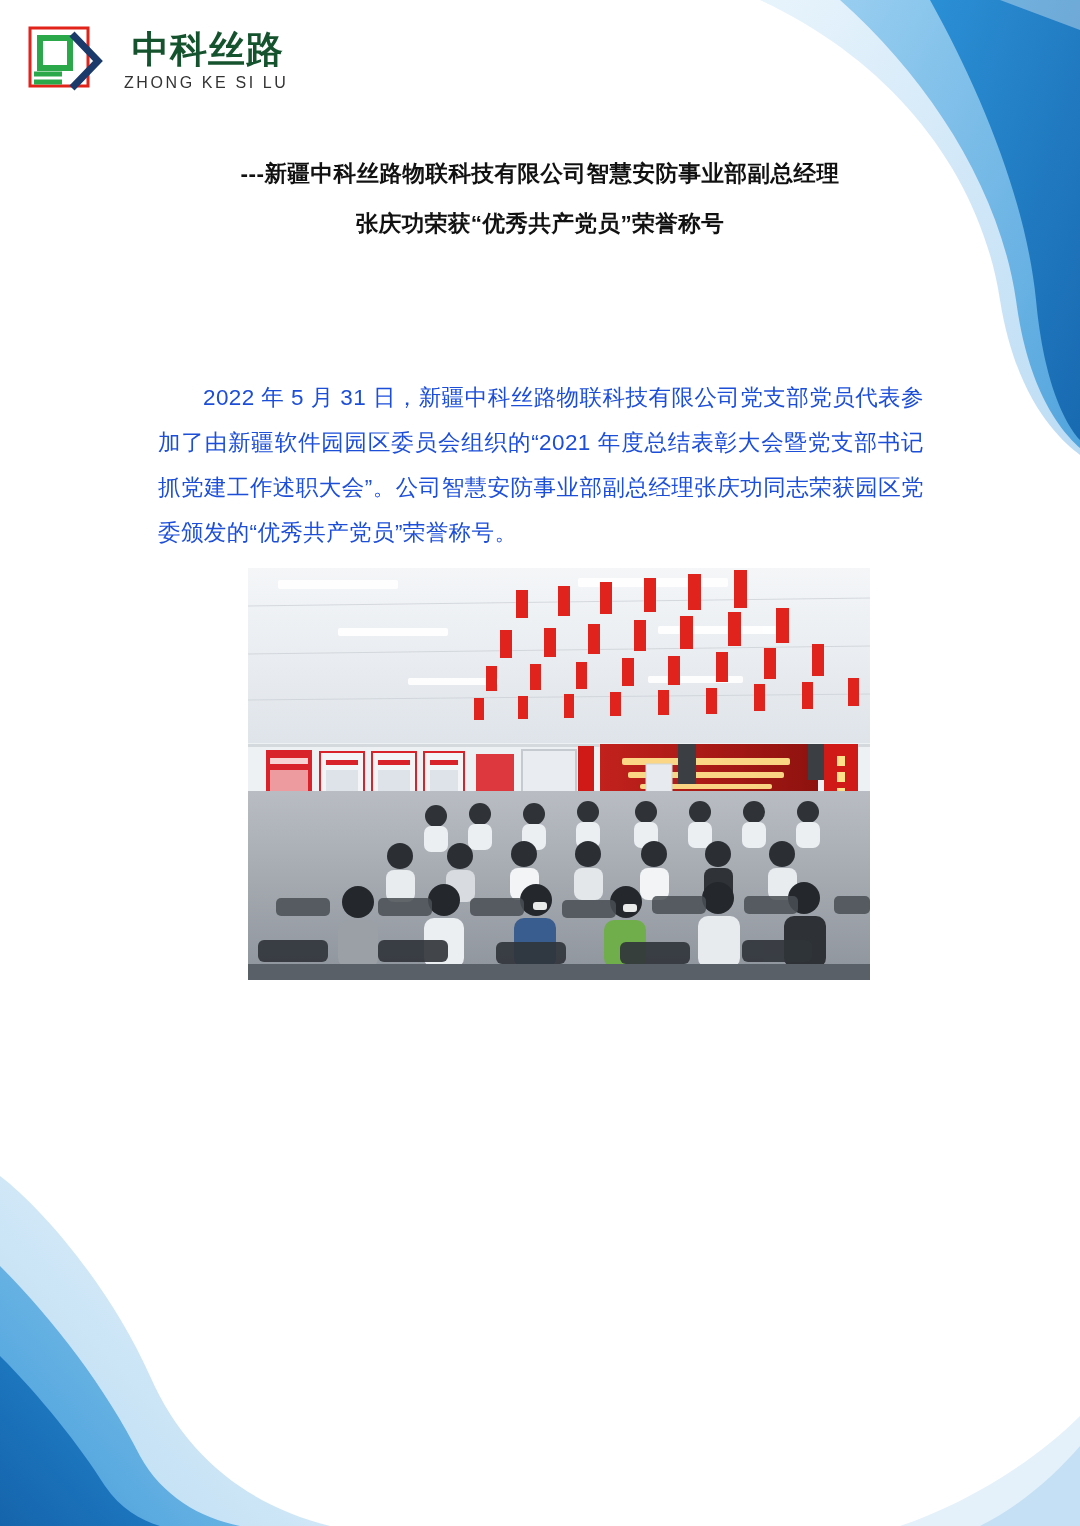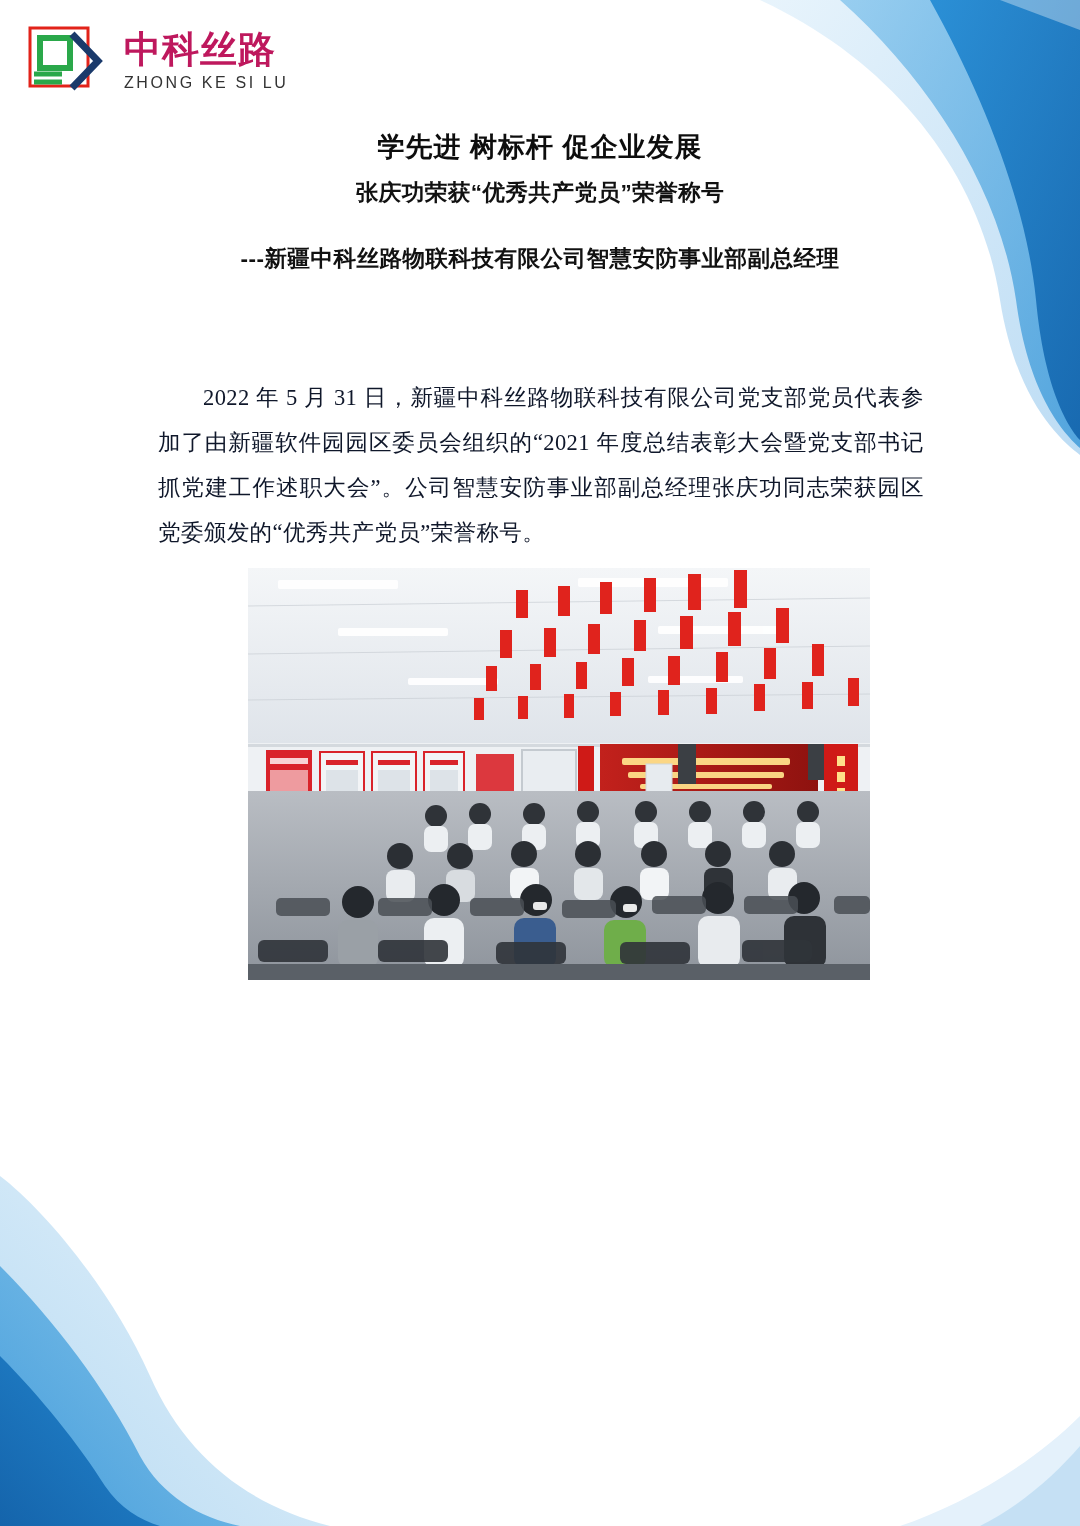--- a/index.html
+++ b/index.html
@@ -61,22 +61,23 @@
   .logo-text {
     display: flex;
     flex-direction: column;
     justify-content: center;
     line-height: 1;
   }
   .logo-cn {
     font-family: "Liberation Sans", sans-serif;
     font-size: 37px;
     font-weight: bold;
-    color: #be185d;
+    color: #14532d;
     letter-spacing: 1px;
+    margin-left: 8px;
   }
   .logo-en {
     font-family: "Liberation Sans", sans-serif;
     font-size: 16px;
     color: #333333;
     letter-spacing: 2.6px;
     margin-top: 7px;
     text-align: center;
   }
 
@@ -104,23 +105,23 @@
     color: #111111;
     line-height: 1.95;
     letter-spacing: 0.5px;
   }
 
   
   .body-text {
     position: absolute;
     left: 158px;
     width: 766px;
-    font-family: Liberation Serif, serif;
+    font-family: Liberation Sans, sans-serif;
     font-size: 22.5px;
-    color: #0f172a;
+    color: #1d4ed8;
     line-height: 2.0;
     text-align: justify;
     text-justify: inter-ideograph;
     letter-spacing: 0.4px;
   }
   .para-1 { top: 352px; }
   .para-2 { top: 992px; }
   .indent { text-indent: 2em; }
 
   
@@ -202,23 +203,22 @@
         <path d="M6,56 L34,56" stroke="#2aa84a" stroke-width="5"></path>
       </svg>
     </div>
     <div class="logo-text">
       <div class="logo-cn">中科丝路</div>
       <div class="logo-en">ZHONG KE SI LU</div>
     </div>
   </div>
 
   <div class="title-wrap">
-    <div class="title-main">学先进  树标杆  促企业发展</div>
+    <div class="subtitle">---新疆中科丝路物联科技有限公司智慧安防事业部副总经理</div>
     <div class="subtitle" style="margin-top:6px;">张庆功荣获“优秀共产党员”荣誉称号</div>
-    <div class="subtitle">---新疆中科丝路物联科技有限公司智慧安防事业部副总经理</div>
   </div>
 
   <p class="body-text para-1 indent">2022 年 5 月 31 日，新疆中科丝路物联科技有限公司党支部党员代表参加了由新疆软件园园区委员会组织的“2021 年度总结表彰大会暨党支部书记抓党建工作述职大会”。公司智慧安防事业部副总经理张庆功同志荣获园区党委颁发的“优秀共产党员”荣誉称号。</p>
 
   <div class="photo">
     <svg width="622" height="412" viewBox="0 0 622 412" xmlns="http://www.w3.org/2000/svg">
       <defs>
         <linearGradient id="ceil" x1="0" y1="0" x2="0" y2="1">
           <stop offset="0%" stop-color="#f4f6f8"></stop>
           <stop offset="100%" stop-color="#dfe4ea"></stop>

